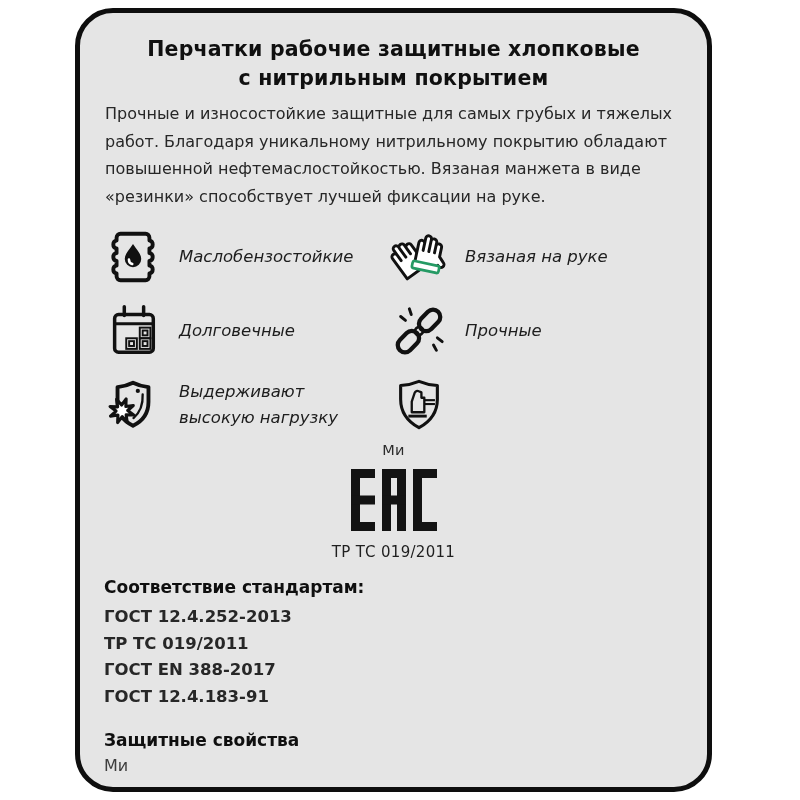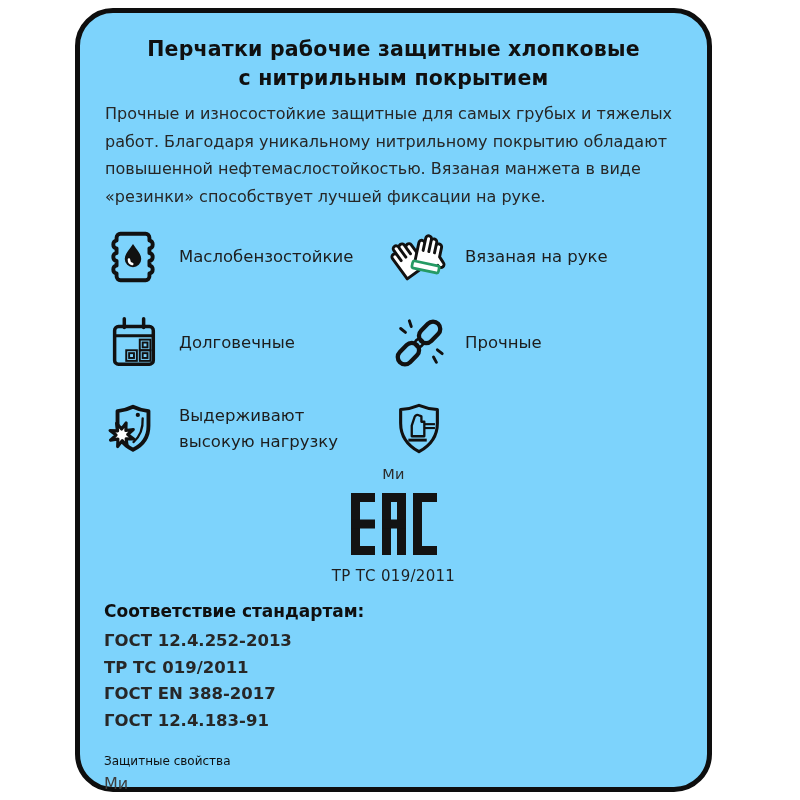--- a/index.html
+++ b/index.html
@@ -4,50 +4,50 @@
 <style>
   html,body{margin:0;padding:0;}
   body{
     width:800px;height:800px;background:#ffffff;
     font-family:"DejaVu Sans","Liberation Sans",sans-serif;
     color:#222;position:relative;overflow:hidden;
   }
   .card{
     position:absolute;left:75px;top:8px;width:637px;height:784px;
     box-sizing:border-box;border:5px solid #0e0e0e;border-radius:38px;
-    background:#7dd3fc;padding:16px 24px 0 24px;
+    background:#e5e5e5;padding:16px 24px 0 24px;
   }
   .title{
     margin-top:6px;text-align:center;font-weight:700;color:#101010;
     font-size:20.5px;line-height:29px;letter-spacing:.2px;
   }
   .description{
     margin:7px 1px 0 1px;font-size:16px;line-height:27.5px;color:#272727;
   }
   .features{
     margin-top:18px;display:grid;grid-template-columns:286px 1fr;
-    row-gap:28px;align-items:start;
+    row-gap:16px;align-items:start;font-style:italic;
   }
   .feature{display:flex;align-items:center;gap:17px;}
   .feature .icon{width:58px;height:58px;flex:0 0 58px;display:block;}
   .feature .icon svg{width:100%;height:100%;display:block;}
   .feature-label{font-size:16.5px;line-height:1.55;color:#1d1d1d;max-width:180px;}
   .feature-cert{flex-direction:column;align-items:flex-start;gap:0;}
   .cert-block{text-align:center;margin-top:8px;}
   .cert-marking{font-size:14.5px;color:#2c2c2c;letter-spacing:.3px;}
   .eac-logo{margin-top:11px;}
   .eac-logo svg{display:inline-block;}
   .cert-reg{margin-top:8px;font-size:15px;color:#1f1f1f;letter-spacing:.3px;}
   .standards{margin-top:16px;}
   .standards-heading{font-weight:700;font-size:17px;color:#0f0f0f;}
   .standards-list{list-style:none;margin:7px 0 0 0;padding:0;font-weight:bold;}
   .standards-list li{font-size:16.5px;line-height:25.5px;color:#272727;}
   .standards-list li + li{margin-top:1px;}
   .protection{margin-top:21px;}
-  .protection-heading{font-weight:400;font-size:12px;color:#0f0f0f;}
+  .protection-heading{font-weight:700;font-size:17px;color:#0f0f0f;}
   .protection-value{margin-top:6px;font-size:16px;color:#3d3d3d;}
 </style>
 </head>
 <body>
 
 <div class="card">
 
   <div class="title">
     <div>Перчатки рабочие защитные хлопковые</div>
     <div>с нитрильным покрытием</div>

